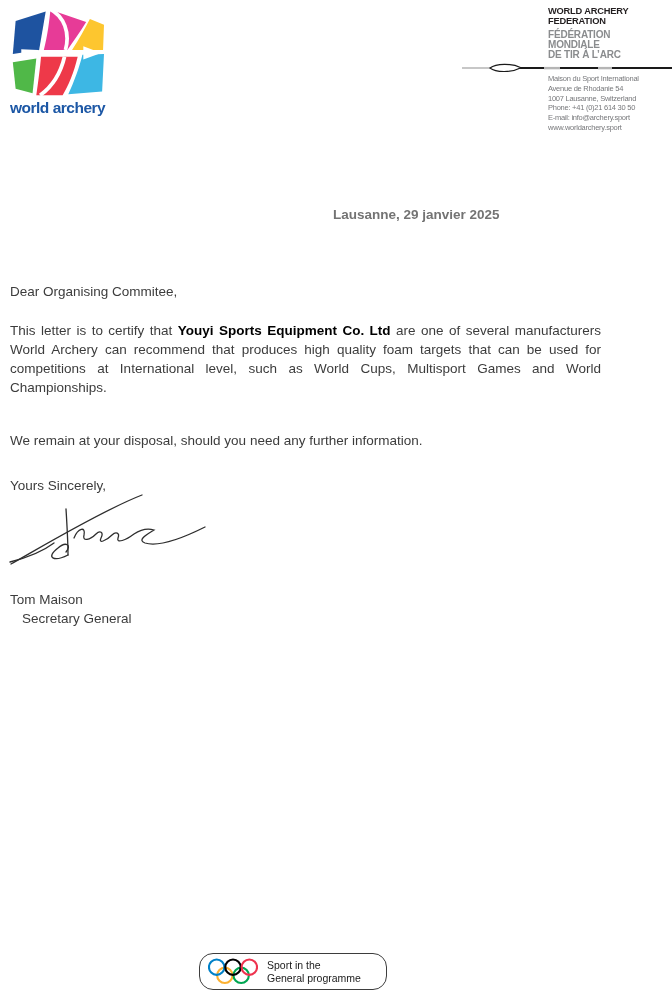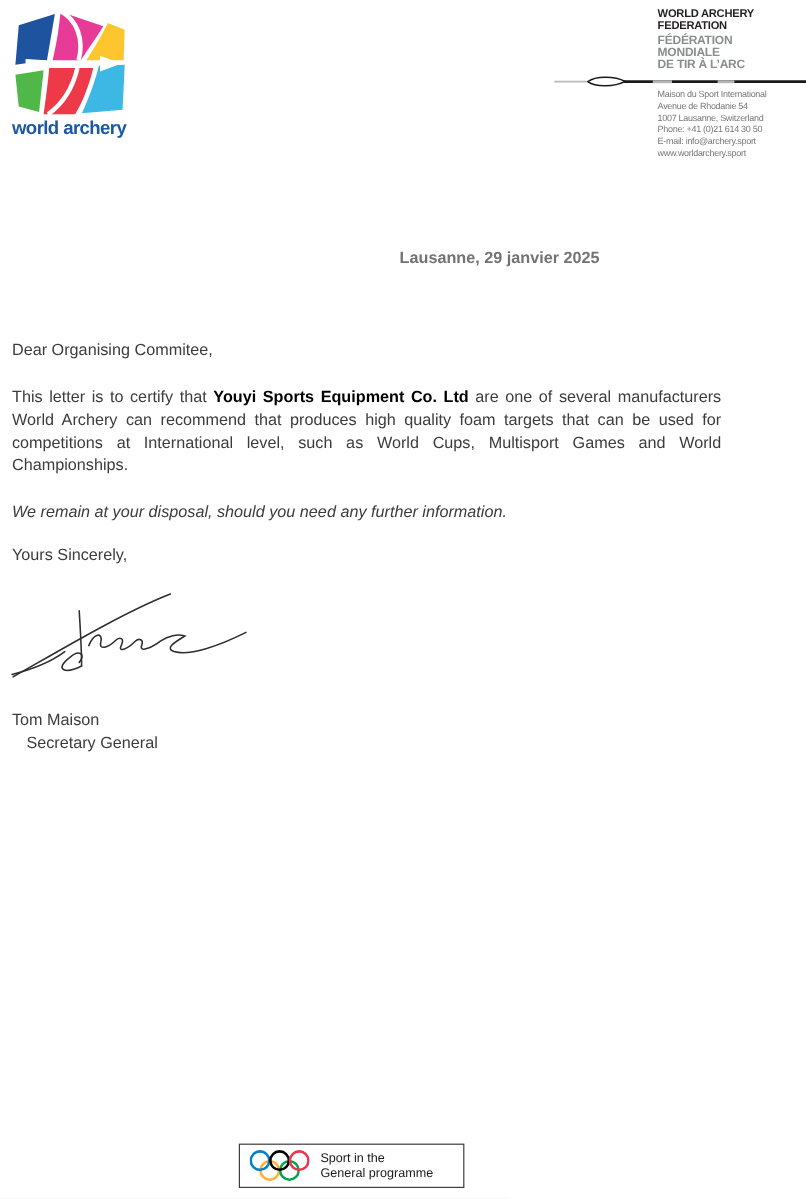--- a/index.html
+++ b/index.html
@@ -29,30 +29,30 @@
 
   
   .date-line {
     position:absolute; left:333px; top:207px;
     font-size:13.5px; font-weight:600; color:#737373;
   }
   .content { position:absolute; left:10px; top:0; width:591px; font-size:13.5px; line-height:19px; color:#3c3c3c; }
   .greeting   { position:absolute; top:282px; width:591px; }
   .para-main  { position:absolute; top:321px; width:591px; text-align:justify; }
   .para-main b{ font-weight:bold; color:#000000; }
-  .para-2     { position:absolute; top:417px; width:591px;font-style:italic; }
-  .closing    { position:absolute; top:453px; width:591px; }
+  .para-2     { position:absolute; top:431px; width:591px; }
+  .closing    { position:absolute; top:476px; width:591px; }
   .signature-svg { position:absolute; left:-2px; top:487px; width:205px; height:83px; }
   .signer-name  { position:absolute; top:590px; width:591px; }
   .signer-title { position:absolute; top:609px; width:591px;margin-left:12px; }
 
   
   .footer-badge {
     position:absolute; left:199px; top:953px; width:188px; height:37px;
-    border:1px solid #3d3d3d; border-radius:0;
+    border:1px solid #3d3d3d; border-radius:14px;
     display:flex; align-items:center; gap:9px; padding:0 8px; background:#fff;
   }
   .rings-svg { width:50px; height:27px; flex:0 0 auto; }
   .badge-text div { font-size:10.5px; line-height:13px; color:#1a1a1a; white-space:nowrap; }
 </style>
 </head>
 <body>
 
 <div class="page">
 

